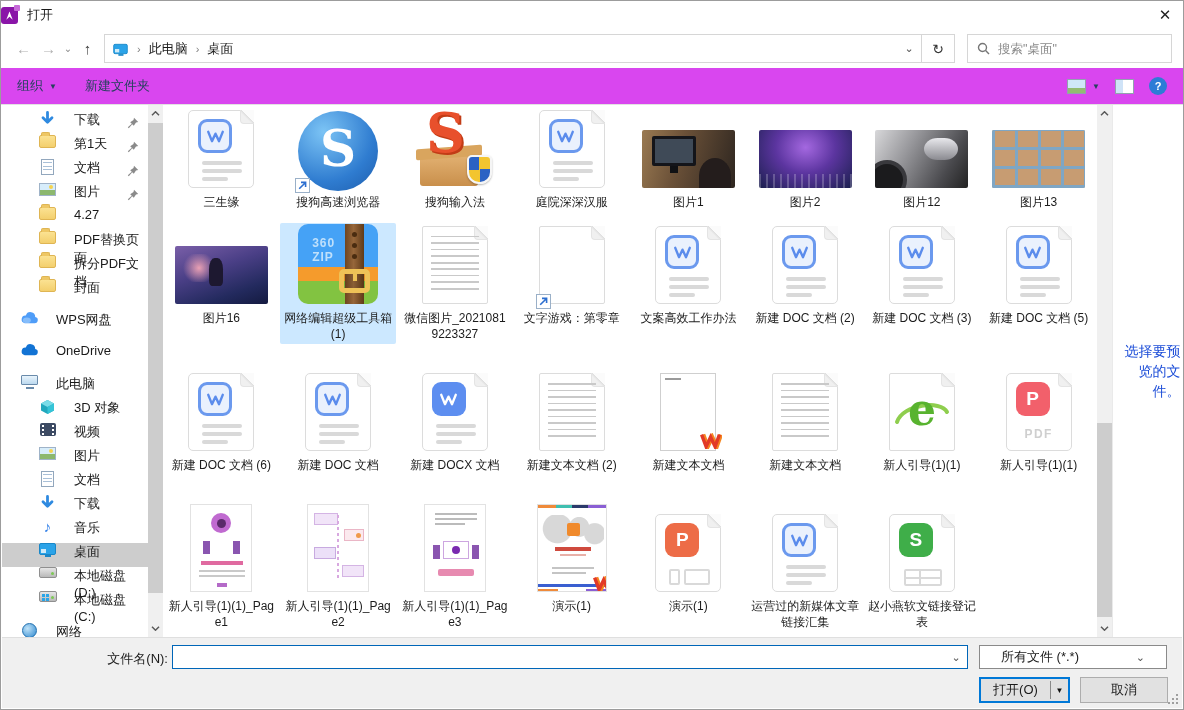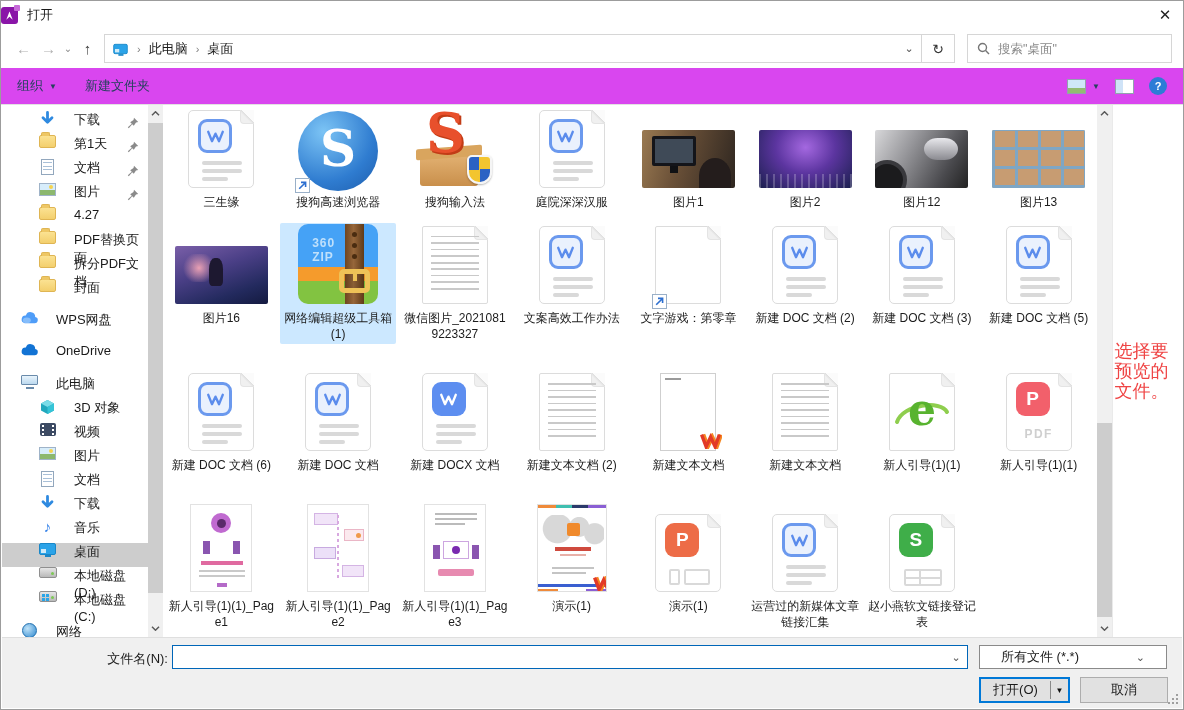--- a/index.html
+++ b/index.html
@@ -141,21 +141,21 @@
 .ph-shelf::before{content:"";position:absolute;inset:0;background:repeating-linear-gradient(90deg,#7fa6c4 0 3px,transparent 3px 23px),repeating-linear-gradient(0deg,#7fa6c4 0 3px,transparent 3px 19px)}
 .ph-sunset{background:linear-gradient(160deg,#7a5fa8 0%,#4a3f86 40%,#232a5e 75%,#141a40 100%)}
 .ph-sunset .glw{left:6px;top:8px;width:36px;height:28px;background:radial-gradient(circle,#e9a0b4 0%,rgba(233,160,180,0) 70%)}
 .ph-sunset .fig{left:34px;top:12px;width:14px;height:28px;background:#1d1830;border-radius:40% 40% 20% 20%}
 .pt{width:62px;height:88px;background:#fff;border:1px solid #e2e2e2;position:relative;overflow:hidden;display:inline-block}
 .pt i,.sp i{position:absolute;display:block}
 .sp{width:70px;height:88px;background:#fff;border:1px solid #e0e0e0;position:relative;overflow:hidden;display:inline-block}
 .wpsw{position:absolute;right:-9px;bottom:-4px}
 
 .prev{position:absolute;left:1110px;right:0;top:0;bottom:0;border-left:1px solid #eaeaea;display:flex;align-items:center;justify-content:center;background:#fff}
-.prev .msg{width:66px;text-align:left;font-size:18px;color:#ef4444;line-height:20px}
+.prev .msg{width:66px;text-align:right;font-size:14px;color:#1d4ed8;line-height:20px}
 
 .ftr{position:absolute;left:1px;right:1px;bottom:1px;height:71px;background:#f0f0f0;border-top:1px solid #dfdfdf}
 .fnl{position:absolute;left:104px;top:12px;width:62px;text-align:right}
 .fni{position:absolute;left:170px;top:7px;width:796px;height:24px;border:1px solid #0066b8;background:#fff;display:flex;align-items:center}
 .fni input{flex:1;border:0;outline:0;font:inherit;padding-left:4px;min-width:0;background:transparent}
 .fni .dd2{width:22px;text-align:center;color:#555;font-size:11px}
 .ftype{position:absolute;left:977px;top:7px;width:188px;height:24px;border:1px solid #8a8a8a;background:#fff;display:flex;align-items:center;padding:0 21px;cursor:pointer}
 .ftype .spc{flex:1}
 .ftype .dd2{color:#555;font-size:11px}
 .obtn{position:absolute;left:977px;top:39px;width:91px;height:26px;border:2px solid #0078d7;background:#e1e1e1;display:flex;align-items:stretch;cursor:pointer}
@@ -502,39 +502,39 @@
             <div class="it">
               <div class="icn">
                 <span class="ibx"><span class="pg sq"><i class="fold"></i><i class="tfill"></i></span></span>
               </div>
               <div class="lbl">微信图片_20210819223327</div>
             </div>
           </div>
           <div class="cell">
             <div class="it">
               <div class="icn">
-                <span class="ibx"><span class="pg"><i class="fold"></i><span class="wbadge outline">
-                      <svg width="19" height="13" viewBox="0 0 20 14">
-                        <path d="M2.2 2l4 10 3.8-8 3.8 8 4-10" fill="none" stroke="currentColor" stroke-width="2.6" stroke-linejoin="round" stroke-linecap="round"></path>
-                      </svg>
-                    </span><i class="dl l1"></i><i class="dl l2"></i><i class="dl l3"></i></span></span>
-              </div>
-              <div class="lbl">文案高效工作办法</div>
-            </div>
-          </div>
-          <div class="cell">
-            <div class="it">
-              <div class="icn">
                 <span class="ibx"><span class="pg sq"><i class="fold"></i></span><span class="sc">
                     <svg width="9" height="9" viewBox="0 0 9 9">
                       <path d="M1.2 7.8 6.8 2.2M3 1.4h4.6V6" fill="none" stroke="#2d6fd0" stroke-width="1.6"></path>
                     </svg>
                   </span></span>
               </div>
               <div class="lbl">文字游戏：第零章</div>
+            </div>
+          </div>
+          <div class="cell">
+            <div class="it">
+              <div class="icn">
+                <span class="ibx"><span class="pg"><i class="fold"></i><span class="wbadge outline">
+                      <svg width="19" height="13" viewBox="0 0 20 14">
+                        <path d="M2.2 2l4 10 3.8-8 3.8 8 4-10" fill="none" stroke="currentColor" stroke-width="2.6" stroke-linejoin="round" stroke-linecap="round"></path>
+                      </svg>
+                    </span><i class="dl l1"></i><i class="dl l2"></i><i class="dl l3"></i></span></span>
+              </div>
+              <div class="lbl">文案高效工作办法</div>
             </div>
           </div>
           <div class="cell">
             <div class="it">
               <div class="icn">
                 <span class="ibx"><span class="pg"><i class="fold"></i><span class="wbadge outline">
                       <svg width="19" height="13" viewBox="0 0 20 14">
                         <path d="M2.2 2l4 10 3.8-8 3.8 8 4-10" fill="none" stroke="currentColor" stroke-width="2.6" stroke-linejoin="round" stroke-linecap="round"></path>
                       </svg>
                     </span><i class="dl l1"></i><i class="dl l2"></i><i class="dl l3"></i></span></span>

